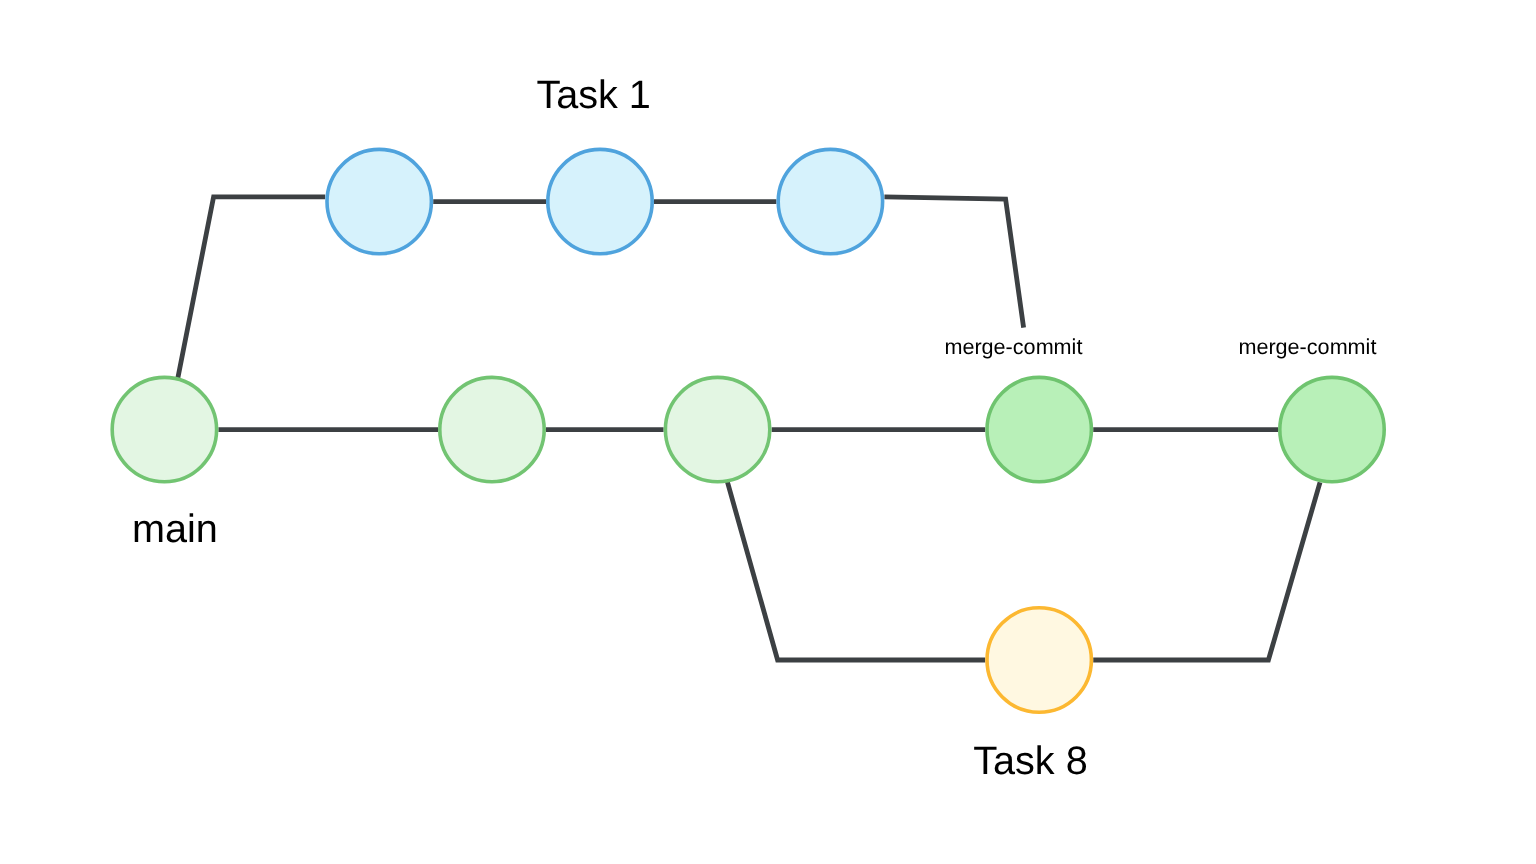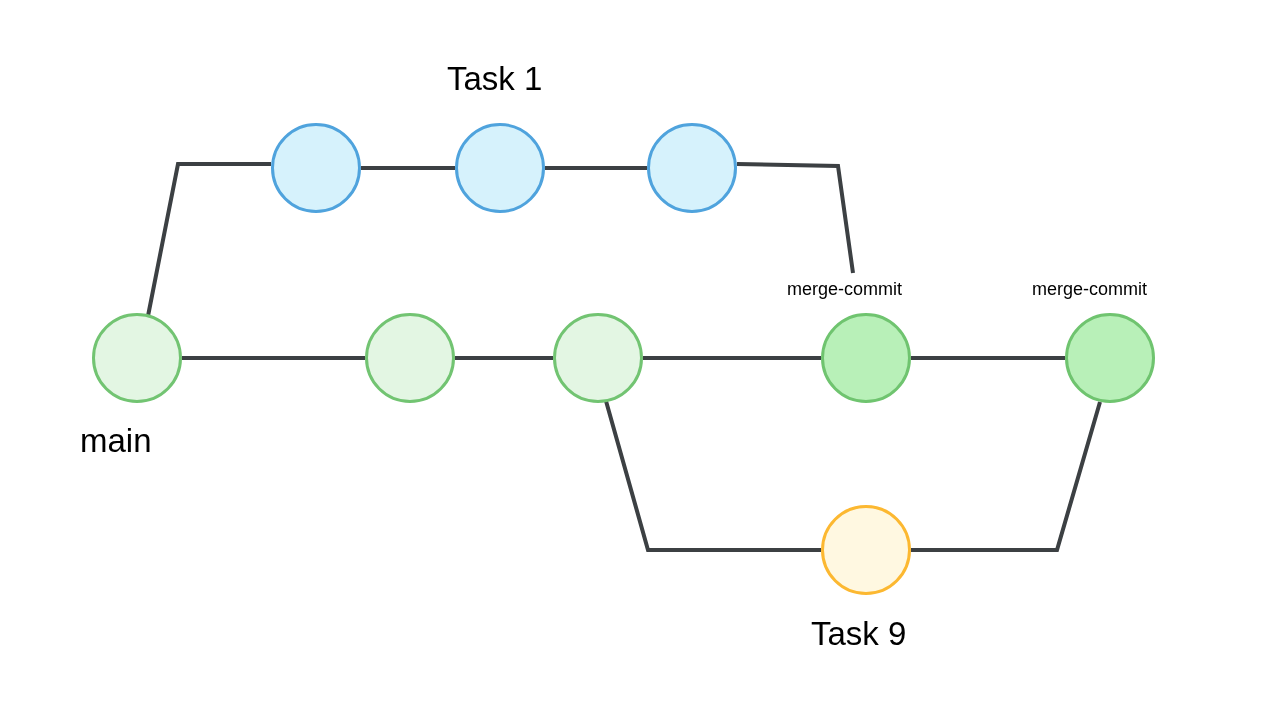--- a/index.html
+++ b/index.html
@@ -107,21 +107,21 @@
   <div class="node commit-main" style="left:92px; top:313px;"></div>
   <div class="node commit-main" style="left:365px; top:313px;"></div>
   <div class="node commit-main" style="left:553px; top:313px;"></div>
   <div class="node commit-merge" style="left:821px; top:313px;"></div>
   <div class="node commit-merge" style="left:1065px; top:313px;"></div>
 
   <div class="node commit-yellow" style="left:821px; top:505px;"></div>
 
   <div class="label branch-title" style="left:447px; top:62px;">Task 1</div>
 
-  <div class="label branch-title" style="left:80px; top:424px;">main</div>
+  <div class="label branch-title" style="left:110px; top:424px;">main</div>
 
-  <div class="label branch-title" style="left:811px; top:617px;">Task 9</div>
+  <div class="label branch-title" style="left:811px; top:617px;">Task 8</div>
 
   <div class="label node-caption" style="left:787px; top:280px;">merge-commit</div>
 
   <div class="label node-caption" style="left:1032px; top:280px;">merge-commit</div>
 
 </div>
 
 </body></html>

